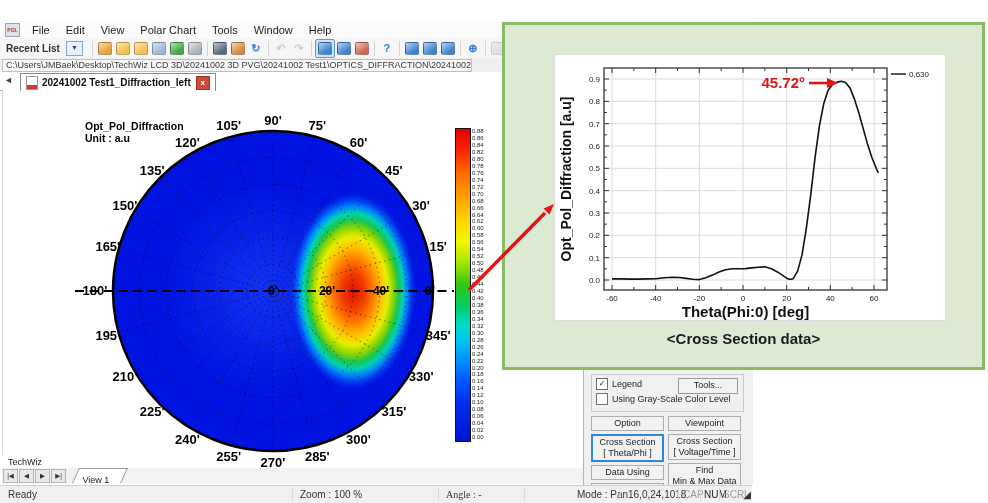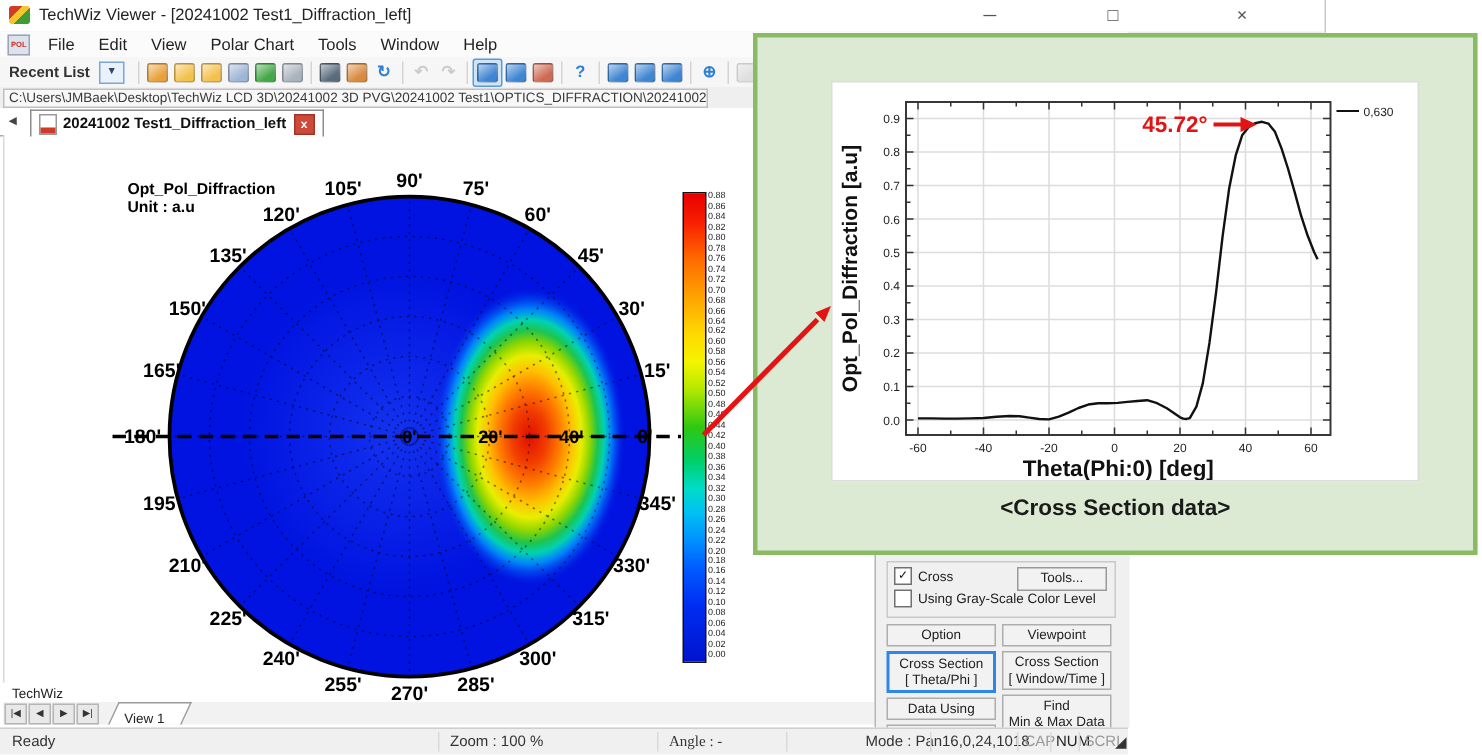--- a/index.html
+++ b/index.html
@@ -91,27 +91,20 @@
             box-sizing:border-box;}
   #cs-svg{width:390px;height:265px;}
   #cs-caption{position:absolute;left:0;top:305px;width:100%;text-align:center;font-size:15px;font-weight:bold;color:#1a1a1a;}
   #arrow-svg{position:absolute;left:456px;top:197px;width:104px;height:102px;z-index:45;pointer-events:none;}
 </style>
 </head>
 <body>
 
 <div id="root">
 
-  <div id="titlebar">
-    <div id="app-logo"></div>
-    <div id="title-text">TechWiz Viewer - [20241002 Test1_Diffraction_left]</div>
-    <div class="wbtn" style="left:645px;">─</div>
-    <div class="wbtn" style="left:727px;">□</div>
-    <div class="wbtn" style="left:813px;">×</div>
-  </div>
 
   <div id="menubar">
     <div id="menu-ico">POL</div>
     <div id="menu-items">
         <span>File</span>
         <span>Edit</span>
         <span>View</span>
         <span>Polar Chart</span>
         <span>Tools</span>
         <span>Window</span>
@@ -364,21 +357,21 @@
     <span class="vnav">◀</span>
     <span class="vnav">▶</span>
     <span class="vnav">▶|</span>
     <span class="vtab"><span>View 1</span></span>
   </div>
 
   <div id="rightpanel">
     <div id="legend-group">
       <div class="cbrow">
         <span class="cbox" id="legend-check">✓</span>
-        <span class="cblabel">Cross</span>
+        <span class="cblabel">Legend</span>
         <span id="legend-btn">Tools...</span>
       </div>
       <div class="cbrow">
         <span class="cbox" id="gray-check"></span>
         <span class="cblabel">Using Gray-Scale Color Level</span>
       </div>
     </div>
     <div id="panel-buttons">
       <div class="bcol" id="bcol1">
           <div class="pbtn">
@@ -394,21 +387,21 @@
           <div class="pbtn">
             <div>Contrast</div>
           </div>
         </div>
       <div class="bcol" id="bcol2">
           <div class="pbtn">
             <div>Viewpoint</div>
           </div>
           <div class="pbtn">
             <div>Cross Section</div>
-            <div>[ Window/Time ]</div>
+            <div>[ Voltage/Time ]</div>
           </div>
           <div class="pbtn">
             <div>Find</div>
             <div>Min &amp; Max Data</div>
           </div>
         </div>
     </div>
   </div>
 
   <div id="statusbar">

